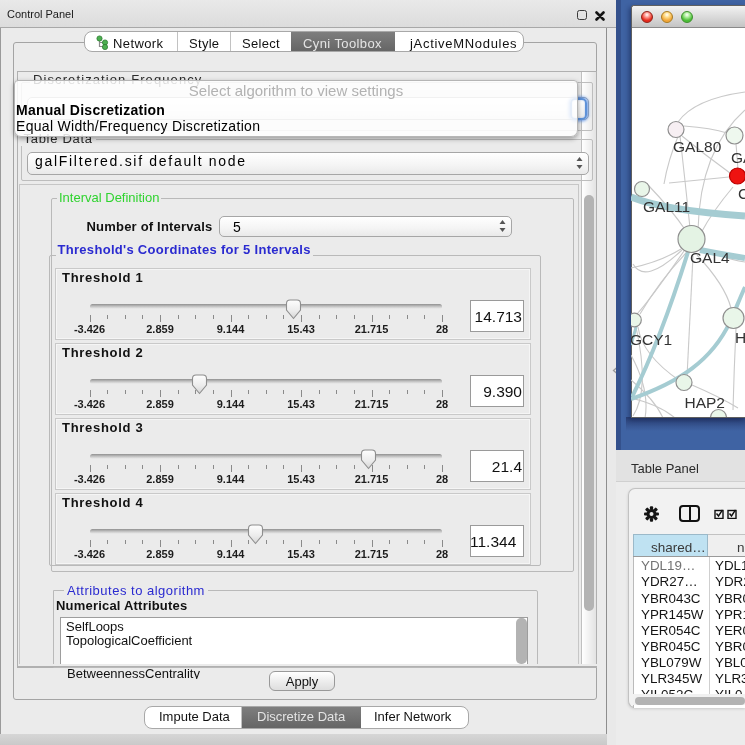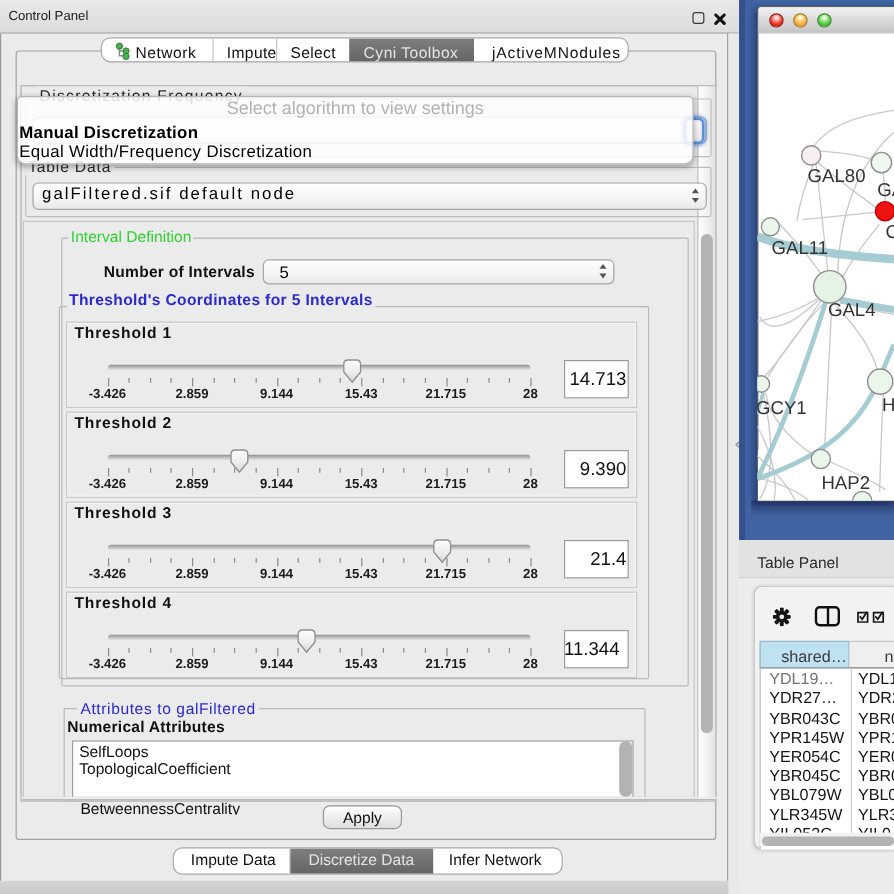--- a/index.html
+++ b/index.html
@@ -29,21 +29,21 @@
  <div style="position:absolute;left:146px;top:0;width:60px;height:21px"></div>
  <div style="position:absolute;left:206px;top:0;width:104px;height:21px;background:linear-gradient(#7e7e7e,#636363)"></div>
 </div>
 <svg style="position:absolute;left:96px;top:35px" width="13" height="15" viewBox="0 0 13 15">
 <path d="M3.5 4 L3.5 12 M3.5 7.5 L8 7.5 M3.5 11.5 L8 11.5" stroke="#8a8a8a" stroke-width="1.2" fill="none"></path>
 <circle cx="3.5" cy="3.5" r="2.6" fill="#4caf50" stroke="#2e7d32" stroke-width="0.8"></circle>
 <circle cx="9" cy="7.5" r="2.6" fill="#4caf50" stroke="#2e7d32" stroke-width="0.8"></circle>
 <circle cx="9" cy="12" r="2.6" fill="#4caf50" stroke="#2e7d32" stroke-width="0.8"></circle>
     </svg>
 <span style="position:absolute;left:113px;top:36px;font:13px 'Liberation Sans',sans-serif;color:#111;letter-spacing:.4px">Network</span>
-<span style="position:absolute;left:189px;top:36px;font:13px 'Liberation Sans',sans-serif;color:#111;letter-spacing:.3px">Impute</span>
+<span style="position:absolute;left:189px;top:36px;font:13px 'Liberation Sans',sans-serif;color:#111;letter-spacing:.3px">Style</span>
 <span style="position:absolute;left:242px;top:36px;font:13px 'Liberation Sans',sans-serif;color:#111;letter-spacing:.3px">Select</span>
 <span style="position:absolute;left:303px;top:36px;font:13px 'Liberation Sans',sans-serif;color:#e4e4e4;letter-spacing:.4px">Cyni Toolbox</span>
 <span style="position:absolute;left:410px;top:36px;font:13px 'Liberation Sans',sans-serif;color:#111;letter-spacing:.7px">jActiveMNodules</span>
 
 <div style="position:absolute;left:21px;top:82px;width:572px;height:49px;border:1px solid #bdbdbd;border-radius:2px"></div>
 <span style="position:absolute;left:30px;top:72px;background:#ebebeb;padding:0 3px;font:13px 'Liberation Sans',sans-serif;letter-spacing:1.1px;color:#2b2b2b">Discretization Frequency</span>
 <div style="position:absolute;left:27px;top:97px;width:562px;height:23px;border-radius:5px;border:1px solid #a6a6a6;background:linear-gradient(#ffffff,#f4f4f4 60%,#e9e9e9)"></div>
 <span style="position:absolute;left:35px;top:101px;font:13px 'Liberation Sans',sans-serif;color:#000"></span>
 <svg style="position:absolute;left:575px;top:101px" width="9" height="14" viewBox="0 0 9 14">
 <path d="M4.5 1 L7.5 5 L1.5 5 Z" fill="#555"></path>
@@ -237,21 +237,21 @@
           <stop offset="0.6" stop-color="#ebebeb"></stop>
           <stop offset="1" stop-color="#d5d5d5"></stop>
         </linearGradient>
       </defs>
 <path d="M1.5 4.5 Q1.5 1 5 1 L12 1 Q15.5 1 15.5 4.5 L15.5 11 L8.5 19.5 L1.5 11 Z" fill="url(#tg255523)" stroke="#8e8e8e" stroke-width="1.1"></path>
     </svg>
 <div style="position:absolute;left:470px;top:525px;width:54px;height:32px;background:#fff;border:1px solid #9a9a9a"></div>
 <span style="position:absolute;left:470px;top:532.5px;width:40px;text-align:right;font:15.5px 'Liberation Sans',sans-serif;color:#111">11.344</span>
 
 <div style="position:absolute;left:53px;top:590px;width:485px;height:78px;border:1px solid #b9b9b9;border-top-right-radius:2px"></div>
-<span style="position:absolute;left:64px;top:582.5px;background:#ebebeb;padding:0 3px;font:13px 'Liberation Sans',sans-serif;color:#2a2ad0;letter-spacing:.5px">Attributes to galFiltered</span>
+<span style="position:absolute;left:64px;top:582.5px;background:#ebebeb;padding:0 3px;font:13px 'Liberation Sans',sans-serif;color:#2a2ad0;letter-spacing:.5px">Attributes to algorithm</span>
 <span style="position:absolute;left:56px;top:598px;font:bold 13px 'Liberation Sans',sans-serif;color:#111;letter-spacing:.2px">Numerical Attributes</span>
 <div style="position:absolute;left:60px;top:617px;width:468px;height:48px;background:#fff;border:1px solid #9d9d9d"></div>
 <span style="position:absolute;left:66px;top:619px;font:13px 'Liberation Sans',sans-serif;color:#111">SelfLoops</span>
 <span style="position:absolute;left:66px;top:633px;font:13px 'Liberation Sans',sans-serif;color:#111">TopologicalCoefficient</span>
 <span style="position:absolute;left:67px;top:666px;font:13px 'Liberation Sans',sans-serif;color:#111;display:block;height:13px;overflow:hidden">BetweennessCentrality</span>
 <div style="position:absolute;left:516px;top:618px;width:11px;height:46px;background:#b3b3b3;border-radius:5px"></div>
 <div style="position:absolute;left:18px;top:664px;width:579px;height:3px;background:#ebebeb;border-bottom:1px solid #b0b0b0"></div>
 
 <div style="position:absolute;left:269px;top:671px;width:66px;height:20px;border:1px solid #999;border-radius:6px;background:linear-gradient(#ffffff,#ececec 55%,#dedede)"></div>
 <span style="position:absolute;left:268px;top:674px;width:68px;text-align:center;font:13px 'Liberation Sans',sans-serif;color:#111">Apply</span>

